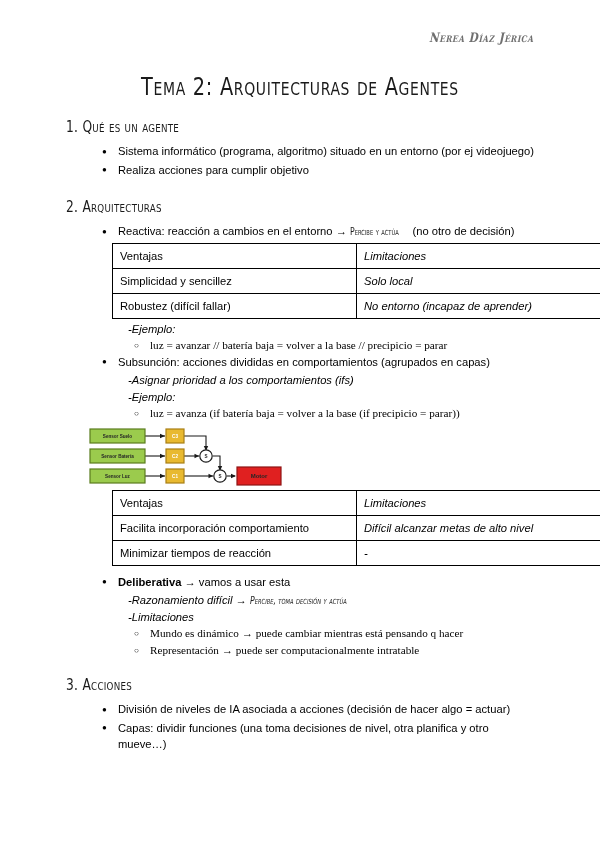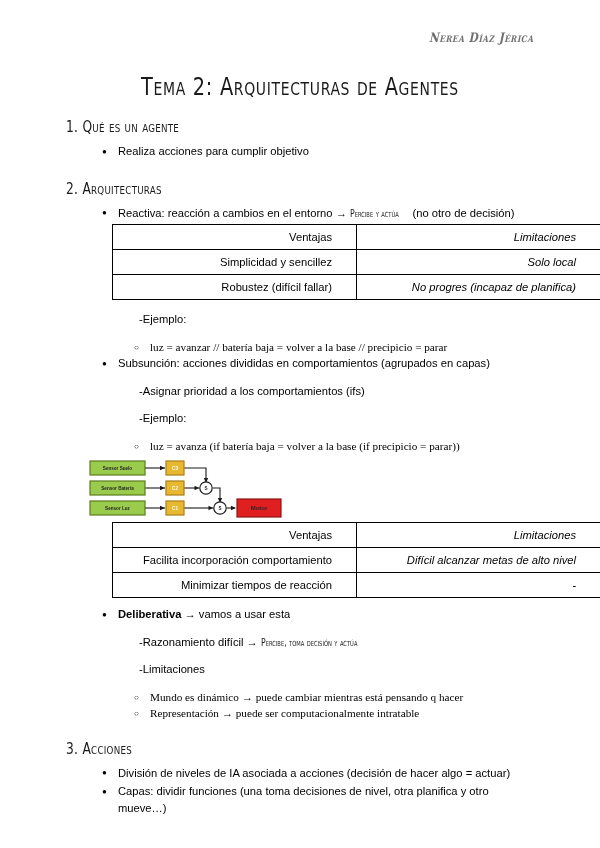--- a/index.html
+++ b/index.html
@@ -115,21 +115,22 @@
     left: 0;
     top: 0;
     font-size: 8px;
     line-height: 17px;
     color: #000;
   }
   .dash-line {
     font-size: 11.2px;
     line-height: 16.5px;
     padding-left: 10px;
-    margin: 11px;
+    margin: 0;
+    font-style: italic;
   }
   .nobullet-block { padding-left: 52px; }
   b.bold { font-weight: bold; }
 
   
   .scaps {
     font-family: "DejaVu Sans Condensed", "DejaVu Sans", sans-serif;
     font-variant: small-caps;
     font-size: 10.5px;
     letter-spacing: 0px;
@@ -147,21 +148,20 @@
     margin: 3px 0 2px 46px;
     table-layout: fixed;
   }
   table.vt td {
     border: 1px solid #000000;
     font-size: 11.2px;
     line-height: 14px;
     padding: 5px 24px 5px 7px;
     vertical-align: middle;
     height: 12px;
-    text-align: right;
   }
   table.vt td.c1 { width: 212px; }
   table.vt td.c2 { width: 212px; font-style: italic; }
 
   
   .diagram-wrap {
     margin: 3px 0 3px 0;
     width: 468px;
     height: 62px;
     position: relative;
@@ -185,20 +185,21 @@
 <div class="page">
 
   <div class="author">Nerea Díaz Jérica</div>
 
   <div class="doc-title">Tema 2: Arquitecturas de Agentes</div>
 
   <div class="content">
 
     <h2 class="section">1. Qué es un agente</h2>
     <ul class="lv1">
+      <li>Sistema informático (programa, algoritmo) situado en un entorno (por ej videojuego)</li>
       <li>Realiza acciones para cumplir objetivo</li>
     </ul>
 
     <div class="sec-gap"></div>
 
     <h2 class="section">2. Arquitecturas</h2>
 
     <ul class="lv1">
       <li><span>Reactiva: reacción a cambios en el entorno </span><span class="arrow">→</span> <span class="scaps">Percibe y actúa</span><span> (no otro de decisión)</span></li>
     </ul>
@@ -208,21 +209,21 @@
           <tr>
         <td class="c1">Ventajas</td>
         <td class="c2">Limitaciones</td>
       </tr>
       <tr>
         <td class="c1">Simplicidad y sencillez</td>
         <td class="c2">Solo local</td>
       </tr>
       <tr>
         <td class="c1">Robustez (difícil fallar)</td>
-        <td class="c2">No progres (incapaz de planifica)</td>
+        <td class="c2">No entorno (incapaz de aprender)</td>
       </tr>
     </tbody>
       </table>
 
     <div class="nobullet-block">
       <div class="dash-line">-Ejemplo:</div>
     </div>
     <ul class="lv2" style="padding-left:68px;">
       <li>luz = avanzar // batería baja = volver a la base // precipicio = parar</li>
     </ul>

